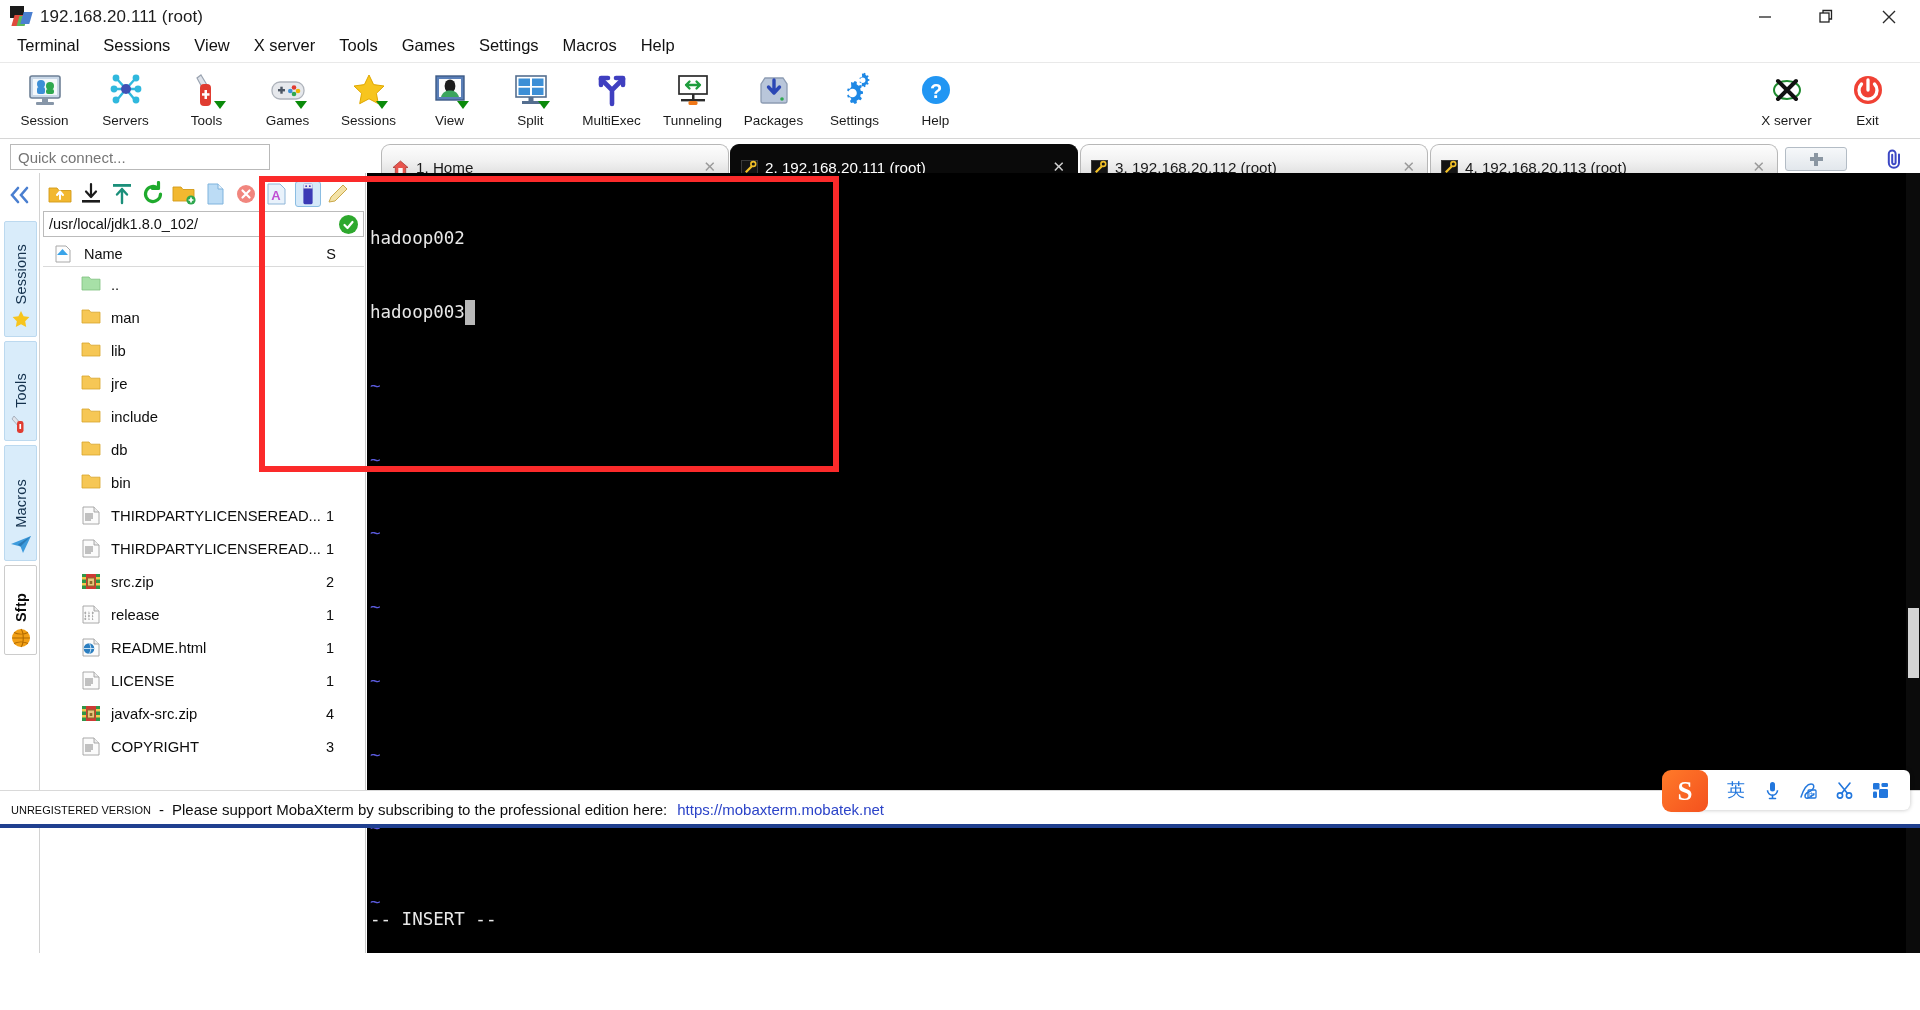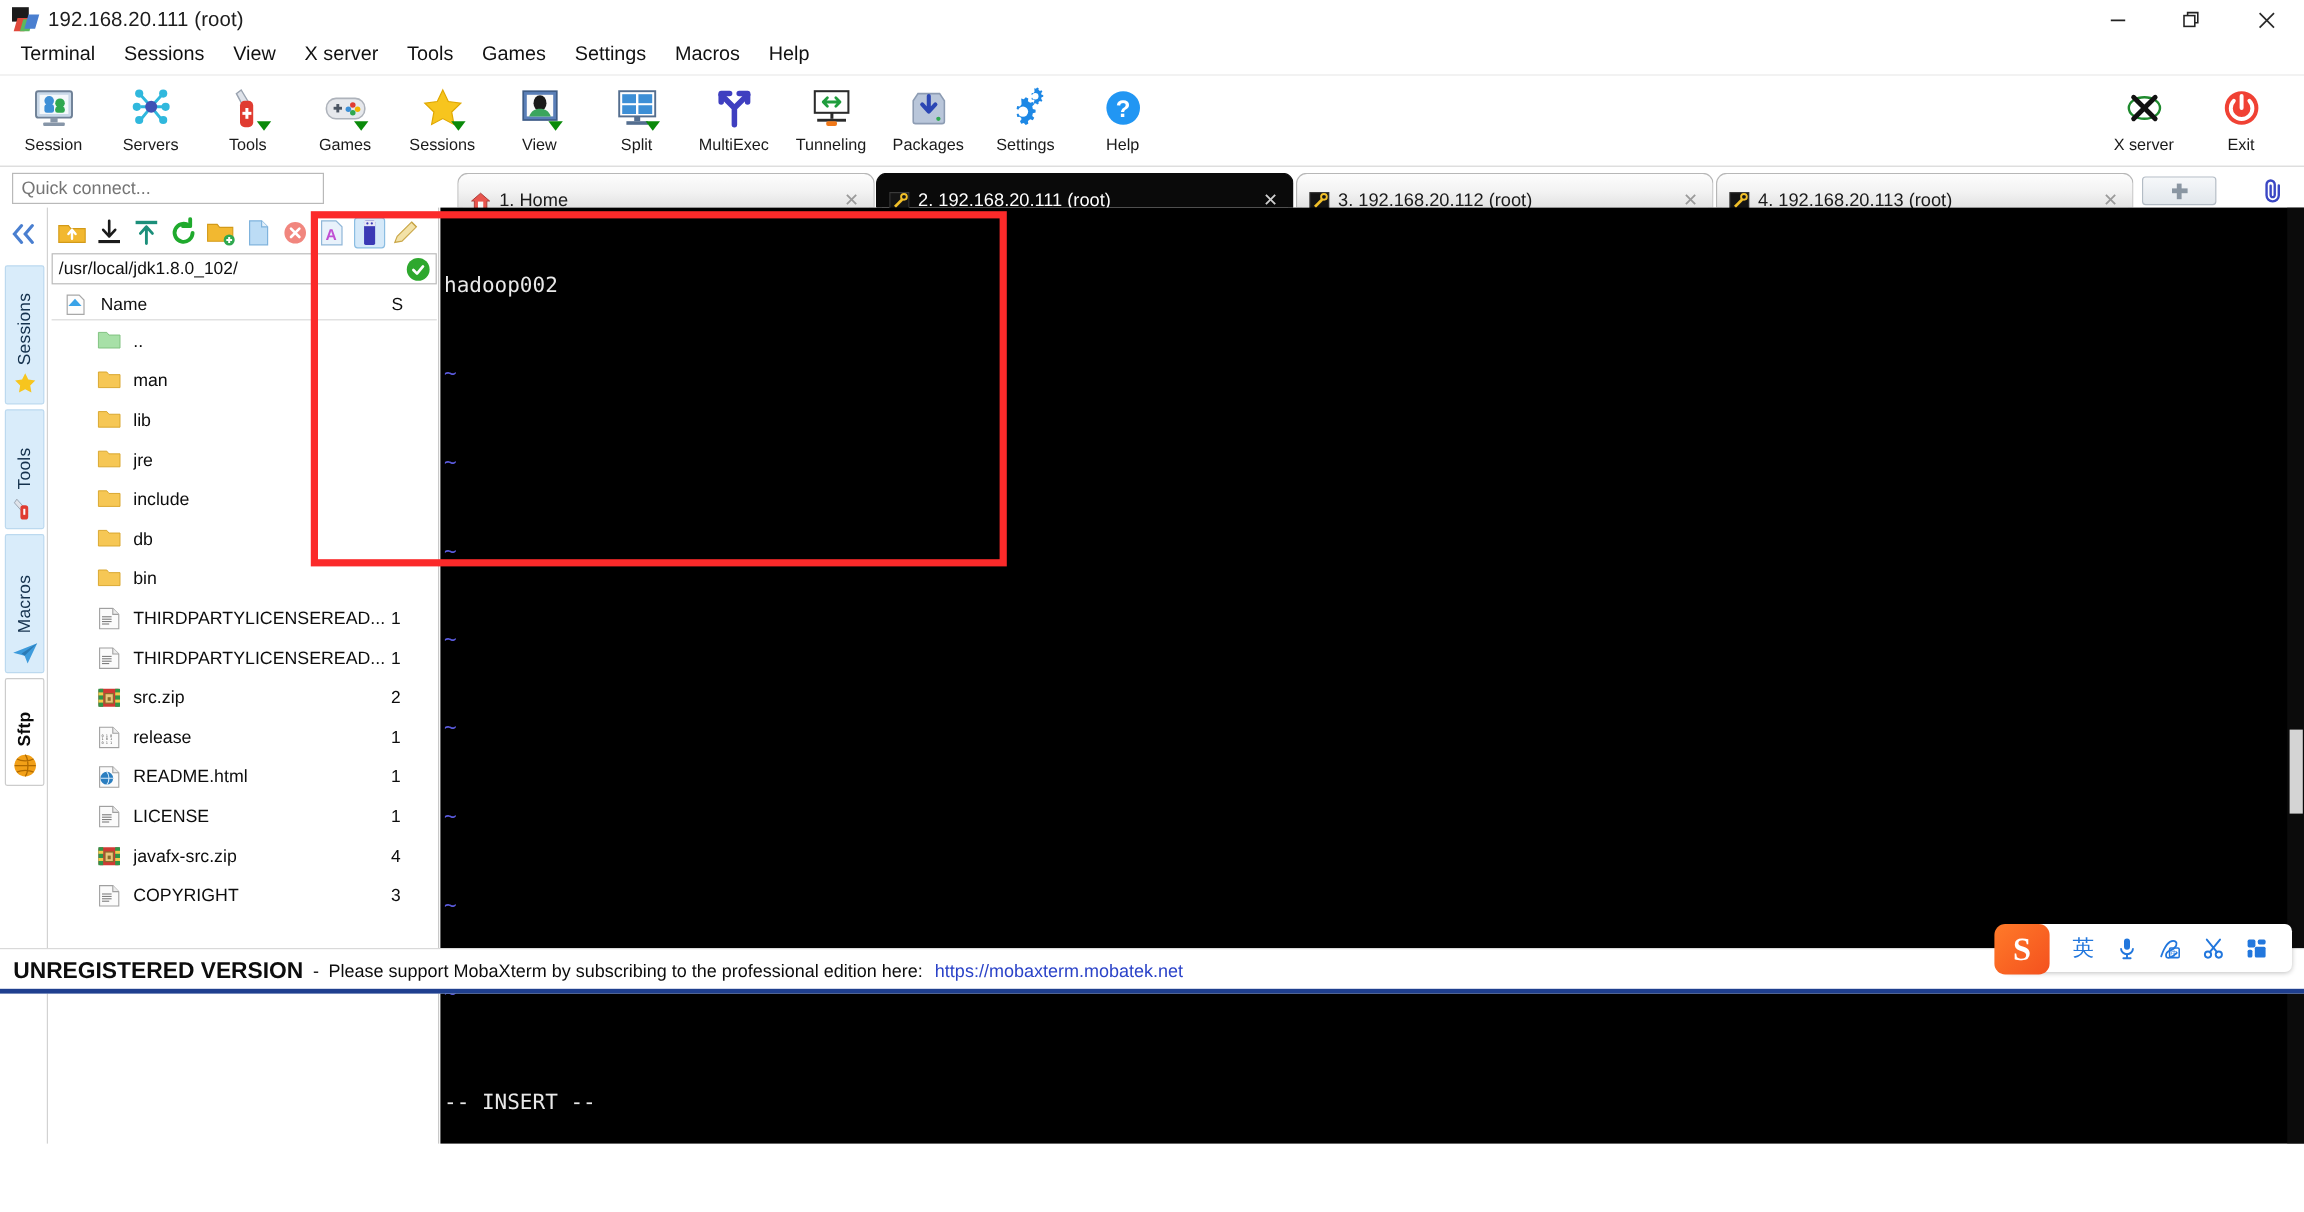--- a/index.html
+++ b/index.html
@@ -223,21 +223,21 @@
     position: absolute; right: 1px; top: 435px; width: 11px; height: 70px;
     background: #d4d4d4;
   }
 
   
   .statusbar {
     position: absolute; left: 0; bottom: 0; width: 1920px; height: 38px;
     background: #ffffff; display: flex; align-items: center;
     border-top: 1px solid #d9d9d9;
   }
-  .st-bold { font-size: 19px; font-weight: bold; color: #0d0d0d; margin-left: 11px; }
+  .st-bold { font-size: 11px; font-weight: normal; color: #0d0d0d; margin-left: 11px; }
   .st-dash { font-size: 15px; color: #0d0d0d; margin: 0 8px; }
   .st-txt  { font-size: 15px; color: #0d0d0d; }
   .st-link { font-size: 15px; color: #2b43c8; margin-left: 10px; }
   .blue-edge {
     position: absolute; left: 0; bottom: 0; width: 1920px; height: 4px;
     background: #1f3f8f;
   }
 
   
   .ime {
@@ -891,20 +891,21 @@
         <span class="fname">COPYRIGHT</span>
         <span class="fsize">3</span>
       </div>
     </div>
 
   </div>
 
   <div class="term">
     <div class="term-inner">
       <div><span class="t-white">hadoop002</span></div>
+      <div><span class="t-white">hadoop003</span><span class="t-cursor"> </span></div>
       <div><span class="t-tilde">~</span></div>
       <div><span class="t-tilde">~</span></div>
       <div><span class="t-tilde">~</span></div>
       <div><span class="t-tilde">~</span></div>
       <div><span class="t-tilde">~</span></div>
       <div><span class="t-tilde">~</span></div>
       <div><span class="t-tilde">~</span></div>
       <div><span class="t-tilde">~</span></div>
       
       

